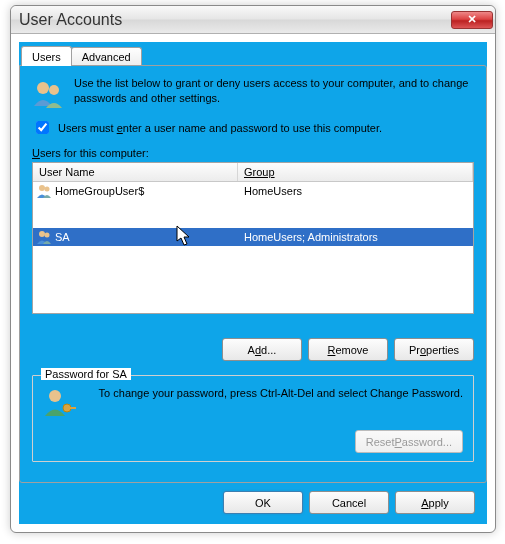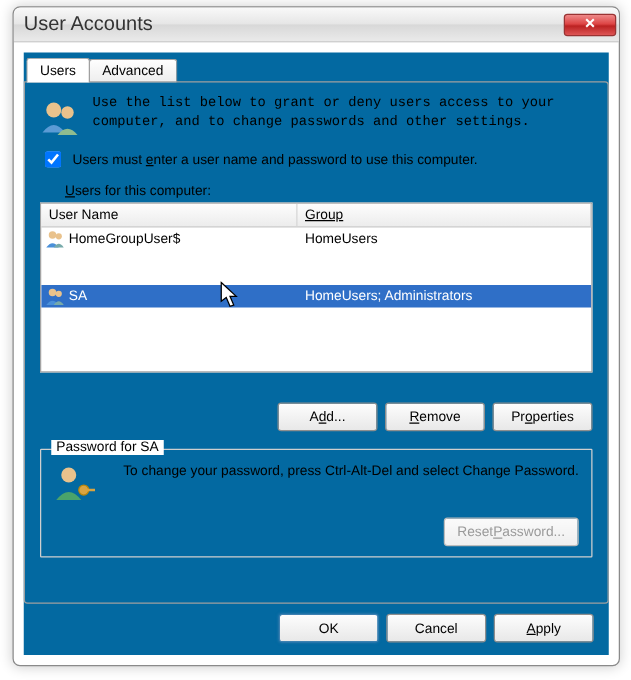--- a/index.html
+++ b/index.html
@@ -5,39 +5,39 @@
 * { box-sizing: border-box; font-family: "Segoe UI", Tahoma, sans-serif; font-size: 11px; }
 body { margin: 0; background: #fff; width: 505px; height: 544px; overflow: hidden; }
 
 .window { position: absolute; left: 10px; top: 5px; width: 486px; height: 528px; background: #fff; border: 1px solid #8a8a8a; border-radius: 6px; box-shadow: 0 0 10px rgba(0,0,0,0.2); }
 
 .titlebar { height: 28px; background: linear-gradient(to bottom, #f9f9f9, #e6e6e6 48%, #d8d8d8 52%, #eaeaea); border-bottom: 1px solid #b0b0b0; border-radius: 6px 6px 0 0; display: flex; align-items: center; padding: 0 2px 0 8px; }
 .titlebar .title { flex: 1; color: #333; font-size: 16px; }
 .close-btn { width: 42px; height: 18px; background: linear-gradient(to bottom, #e88 0%, #d44 45%, #b22 55%, #d55 100%); border: 1px solid #933; border-radius: 3px; display: flex; align-items: center; justify-content: center; cursor: pointer; }
 .close-x { color: #fff; font-weight: bold; font-size: 11px; line-height: 1; }
 
-.client { position: absolute; left: 8px; right: 8px; top: 36px; bottom: 8px; background: #0369a1; }
+.client { position: absolute; left: 8px; right: 8px; top: 36px; bottom: 8px; background: #0ea5e9; }
 
 .tabs { display: flex; margin-top: 4px; margin-left: 2px; }
 .tab { padding: 3px 10px; border: 1px solid #a0a0a0; border-bottom: none; border-radius: 3px 3px 0 0; background: linear-gradient(to bottom,#fefefe,#ededed); cursor: pointer; margin-right: -1px; position: relative; }
 .tab.active { background: #fff; z-index: 2; padding-top:4px; margin-bottom:-1px;}
 .tab.inactive { top: 1px; text-align: right; }
 
 .tabpanel { border: 1px solid #a0a0a0; padding: 10px 12px; height: 418px; position: relative; border-radius: 0 3px 3px 3px;}
 
 .intro { display: flex; gap: 8px; margin-bottom: 8px; }
 .intro-icon { width: 34px; height: 34px; flex: none; position: relative; }
-.intro-text { flex: 1; line-height: 1.35; font-family: Liberation Mono, monospace; }
+.intro-text { flex: 1; line-height: 1.35; }
 
 .checkbox-row { display: flex; align-items: center; gap: 6px; margin: 6px 0 10px 0; }
 input[type=checkbox] { width: 13px; height: 13px; }
 .u { text-decoration: underline; }
 
-.list-label { margin-bottom: 3px; margin-left: 20px; }
-.listview { border: 1px solid #a4a4a4; height: 136px; background: #fff; overflow: hidden; }
+.list-label { margin-bottom: 3px; }
+.listview { border: 1px solid #a4a4a4; height: 152px; background: #fff; overflow: hidden; }
 .lv-header { display: flex; background: linear-gradient(to bottom,#fdfdfd,#ececec); border-bottom: 1px solid #c8c8c8; }
 .lv-col { padding: 3px 6px; border-right: 1px solid #d6d6d6; }
 .col1 { width: 205px; }
 .col2 { flex: 1; text-decoration: underline; }
 .lv-row { display: flex; align-items: center; height: 18px; }
 .lv-row .c1 { width: 205px; padding-left: 3px; display: flex; align-items: center; gap: 3px; }
 .lv-row .c2 { flex: 1; padding-left: 6px; }
 .lv-row.selected { background: #2f6fc7; color: #fff; margin-top: 28px; }
 .user-icon { width: 16px; height: 16px; flex: none; }
 

